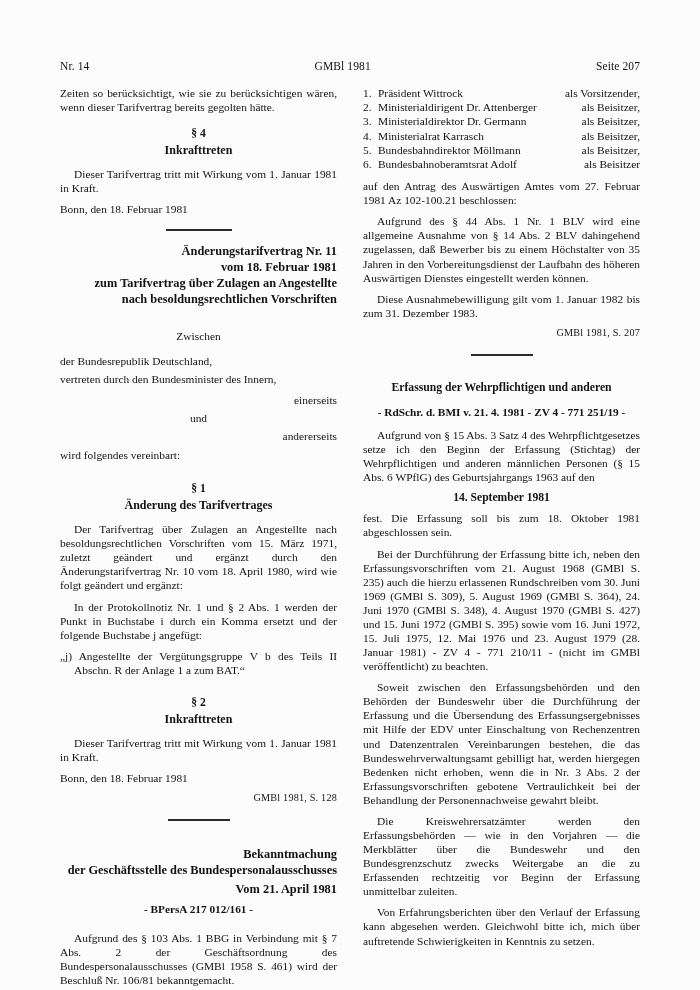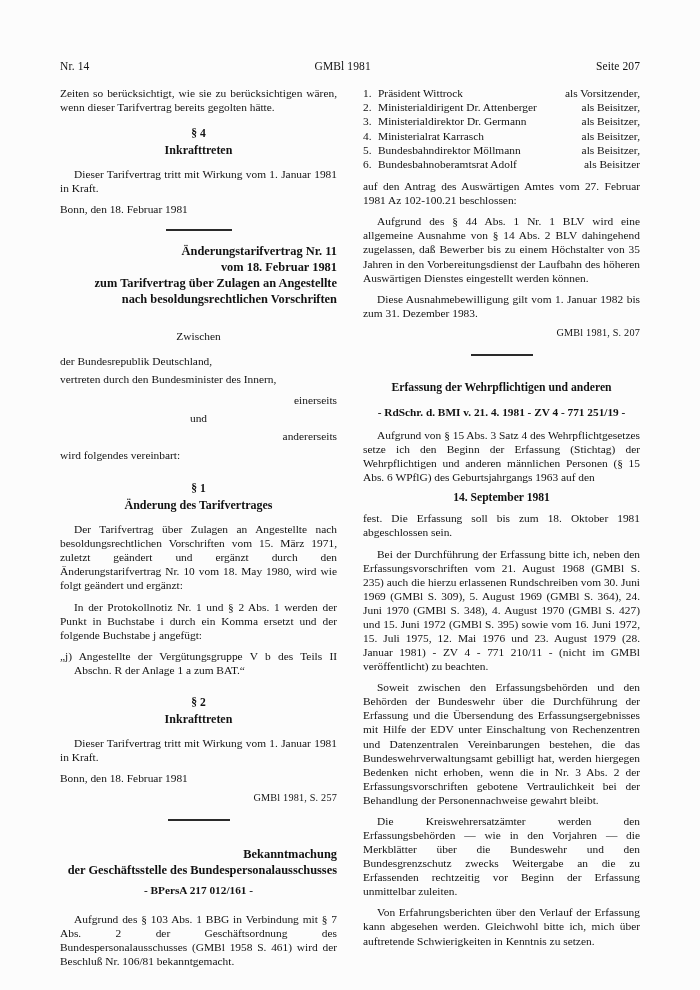--- a/index.html
+++ b/index.html
@@ -187,35 +187,36 @@
       <div class="para noind tight" style="text-align:left;">vertreten durch den Bundesminister des Innern,</div>
 
       <div class="right" style="margin-top:8px;">einerseits</div>
       <div class="centered">und</div>
       <div class="right">andererseits</div>
 
       <div class="para noind" style="text-align:left;">wird folgendes vereinbart:</div>
 
       <div class="secsym" style="margin-top:20px;">§ 1</div>
       <div class="sectitle">Änderung des Tarifvertrages</div>
-      <div class="para">Der Tarifvertrag über Zulagen an Angestellte nach besoldungsrechtlichen Vorschriften vom 15. März 1971, zuletzt geändert und ergänzt durch den Änderungstarifvertrag Nr. 10 vom 18. May 1980, wird wie folgt geändert und ergänzt:</div>
+      <div class="para">Der Tarifvertrag über Zulagen an Angestellte nach besoldungsrechtlichen Vorschriften vom 15. März 1971, zuletzt geändert und ergänzt durch den Änderungstarifvertrag Nr. 10 vom 18. April 1980, wird wie folgt geändert und ergänzt:</div>
       <div class="para">In der Protokollnotiz Nr. 1 und § 2 Abs. 1 werden der Punkt in Buchstabe i durch ein Komma ersetzt und der folgende Buchstabe j angefügt:</div>
       <div class="para noind" style="padding-left:14px;text-indent:-14px;">„j) Angestellte der Vergütungsgruppe V b des Teils II Abschn. R der Anlage 1 a zum BAT.“</div>
 
       <div class="secsym" style="margin-top:19px;">§ 2</div>
       <div class="sectitle">Inkrafttreten</div>
       <div class="para">Dieser Tarifvertrag tritt mit Wirkung vom 1. Januar 1981 in Kraft.</div>
       <div class="para noind">Bonn, den 18. Februar 1981</div>
-      <div class="src">GMBl 1981, S. 257</div>
+      <div class="src">GMBl 1981, S. 128</div>
 
       <div class="rule short" style="margin-top:16px;margin-bottom:26px;"></div>
 
       <div class="bigtitle">
         <div>Bekanntmachung</div>
         <div>der Geschäftsstelle des Bundespersonalausschusses</div>
+        <div style="margin-top:3px;">Vom 21. April 1981</div>
       </div>
       <div class="refline" style="margin-top:5px;">- BPersA 217 012/161 -</div>
 
       <div class="para" style="margin-top:16px;">Aufgrund des § 103 Abs. 1 BBG in Verbindung mit § 7 Abs. 2 der Geschäftsordnung des Bundespersonalausschusses (GMBl 1958 S. 461) wird der Beschluß Nr. 106/81 bekanntgemacht.</div>
 
     </div>
 
     <div class="col">
 
       <div class="memberlist">

